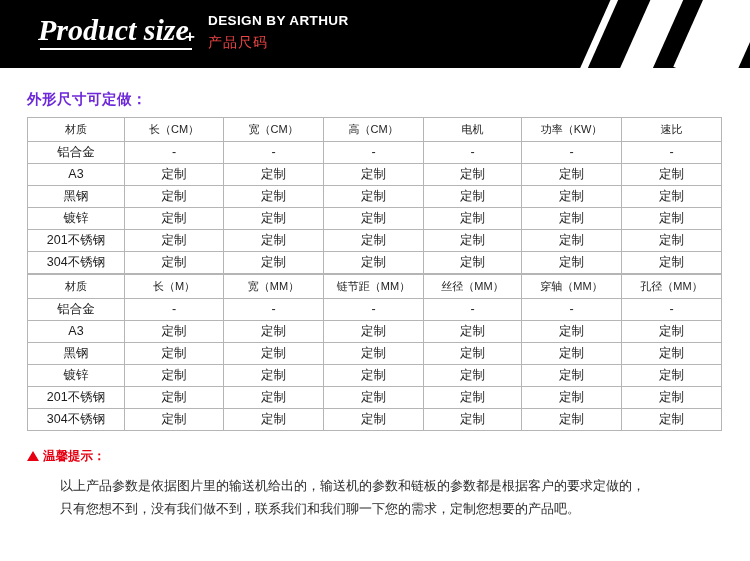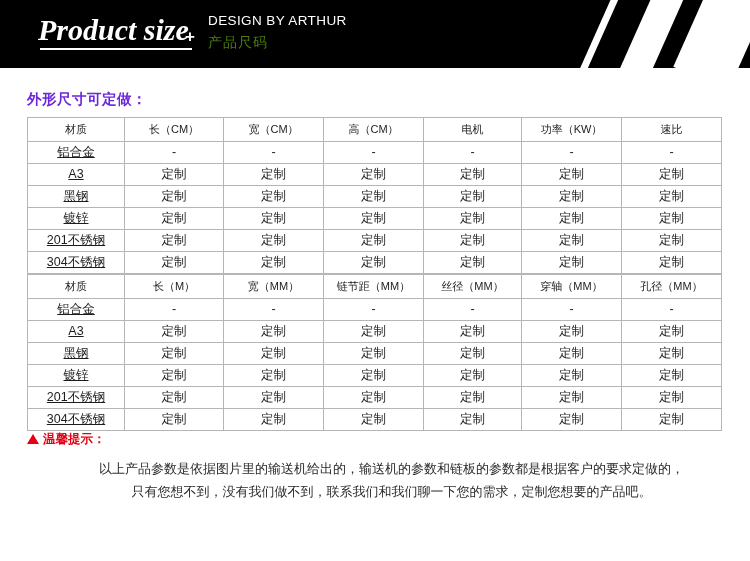--- a/index.html
+++ b/index.html
@@ -55,28 +55,28 @@
     font-size: 17px;
     font-weight: bold;
     line-height: 17px;
   }
   .banner-en {
     position: absolute;
     left: 208px;
     top: 13px;
     color: #ffffff;
     font-size: 13.5px;
-    font-weight: normal;
+    font-weight: bold;
     letter-spacing: 0.4px;
   }
   .banner-cn {
     position: absolute;
     left: 208px;
     top: 34px;
-    color: #4d7c0f;
+    color: #ef4444;
     font-size: 14px;
     letter-spacing: 1px;
   }
   .slash {
     position: absolute;
     top: -12px;
     width: 7px;
     height: 95px;
     background: #ffffff;
     transform: rotate(24deg);
@@ -110,26 +110,26 @@
     font-weight: normal;
     height: 21px;
     line-height: 21px;
     padding: 0;
   }
   table.spec th {
     font-size: 11px;
   }
   table.spec td.mat {
     font-size: 12.5px;
-    text-decoration: underline;
   }
   table.spec tr.head th { height: 23px; line-height: 23px; }
 
   
   .tips-title {
+    margin-top: 17px;
     font-size: 12.5px;
     color: #e60012;
     font-weight: bold;
     display: flex;
     align-items: center;
   }
   .tri {
     display: inline-block;
     width: 0; height: 0;
     border-left: 6px solid transparent;
@@ -139,21 +139,21 @@
     position: relative;
     top: -1px;
   }
   .tips-body {
     margin-top: 9px;
     padding-left: 33px;
     font-size: 13px;
     line-height: 23px;
     color: #2b2b2b;
   }
-  .tips-body div { white-space: nowrap; text-align: center; }
+  .tips-body div { white-space: nowrap; }
 </style>
 </head>
 <body>
 
 <div class="banner">
   <div class="banner-inner">
     <div class="banner-title">Product size</div>
     <div class="banner-plus">+</div>
     <div class="banner-en">DESIGN BY ARTHUR</div>
     <div class="banner-cn">产品尺码</div>

